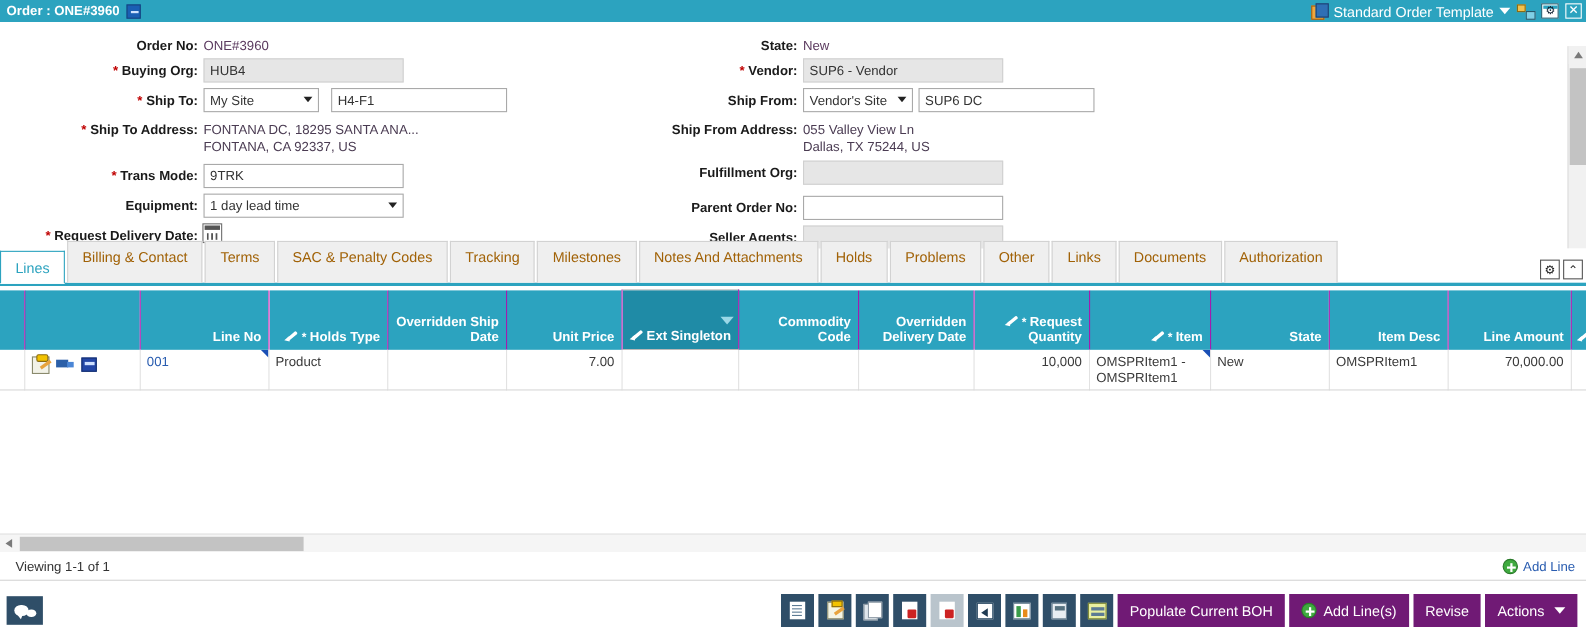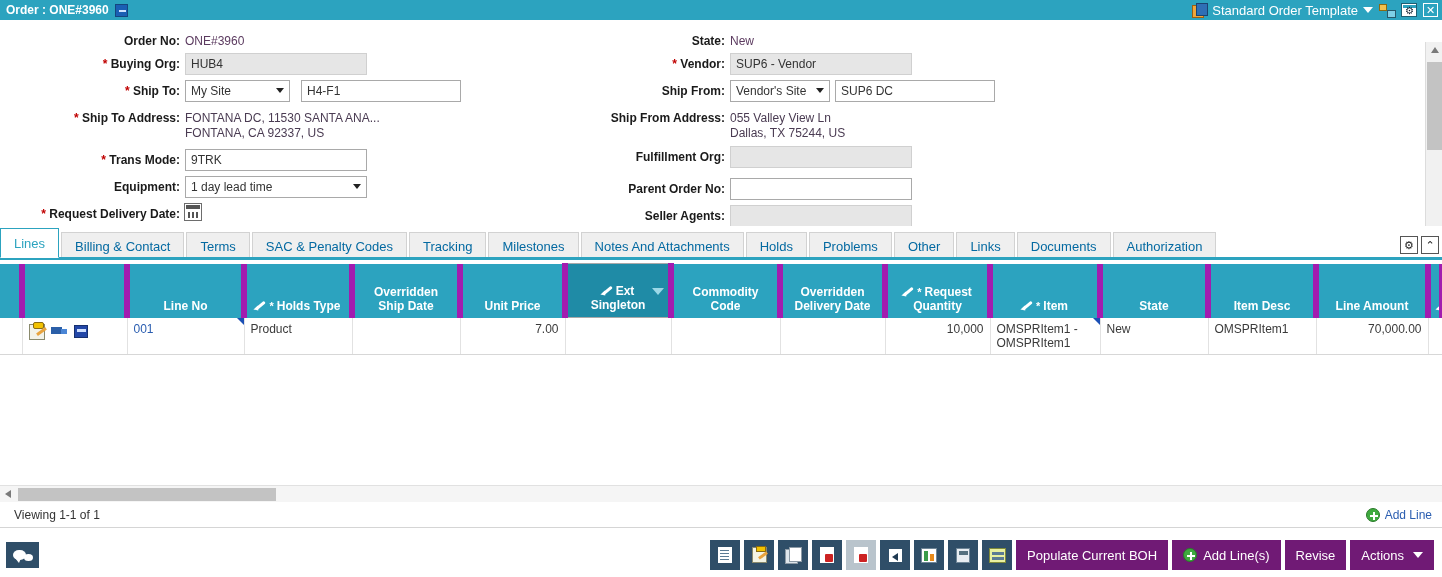--- a/index.html
+++ b/index.html
@@ -127,22 +127,22 @@
     position:absolute; left:1px; top:20px; width:15px; height:88px; background:#c3c3c3;
   }
 
   
   .tabbar{
     position:absolute; top:226px; left:0; width:1442px; height:34px;
     background:#ffffff; border-bottom:3px solid #2ca3bf;
     display:flex; align-items:flex-end;
   }
   .tab{
-    height:25px; line-height:27px; padding:0 13px; margin-right:2px;
-    font-size:13px; color:#0369a1; background:#efefef; border:1px solid #d2d2d2;
+    height:38px; line-height:27px; padding:0 13px; margin-right:2px;
+    font-size:13px; color:#a16207; background:#efefef; border:1px solid #d2d2d2;
     border-bottom:none; white-space:nowrap; cursor:pointer;
   }
   .tab.active{
     background:#ffffff; color:#2ca3bf; border:1px solid #2ca3bf; border-bottom:1px solid #fff;
     height:30px; line-height:30px; position:relative; top:1px; font-weight:normal;
   }
   .tabbar .tabtools{
     margin-left:auto; display:flex; align-items:center; gap:3px; padding-bottom:3px; padding-right:3px;
   }
   .tt-btn{
@@ -151,22 +151,22 @@
   }
 
   
   .gridwrap{
     position:absolute; top:263px; left:0; width:1442px; height:222px; background:#fff;
     overflow:hidden;
   }
   table.grid{ border-collapse:collapse; table-layout:fixed; width:1442px; }
   table.grid th{
     background:#2ca3bf; color:#fff; font-size:12px; font-weight:bold;
-    text-align:center; vertical-align:bottom; padding:4px 6px 5px 6px;
-    border-right:6px solid #a21caf; height:54px; overflow:hidden;
+    text-align:right; vertical-align:bottom; padding:4px 6px 5px 6px;
+    border-right:1px solid #a21caf; height:54px; overflow:hidden;
   }
   table.grid th.sel{ background:#1f8ba6; }
   table.grid td{
     font-size:12px; color:#3a3a3a; padding:4px 6px; vertical-align:top;
     border-right:1px solid #e2e2e2; border-bottom:1px solid #d7d7d7;
     background:#fff; height:36px; overflow:hidden;
   }
   table.grid td.num{ text-align:right; }
   .pencil-ico{
     display:inline-block;width:12px;height:11px;position:relative;vertical-align:-1px;margin-right:2px;
@@ -372,21 +372,21 @@
             <option>My Site</option>
           </select>
           <span class="arrow"></span>
         </span>
         <input class="inp" style="width: 160px; margin-left: 11px;" value="H4-F1">
       </div>
 
       <div class="frow">
         <div class="flabel" style="width:180px;"><span class="req">*</span> <span>Ship To Address:</span></div>
         <div class="fvalue addr">
-          <div>FONTANA DC, 11530 SANTA ANA...</div>
+          <div>FONTANA DC, 18295 SANTA ANA...</div>
           <div>FONTANA, CA 92337, US</div>
         </div>
       </div>
 
       <div class="frow" style="margin-top:8px;">
         <div class="flabel" style="width:180px;"><span class="req">*</span> <span>Trans Mode:</span></div>
         <input class="inp ctl" style="width: 182px;" value="9TRK">
       </div>
 
       <div class="frow">

